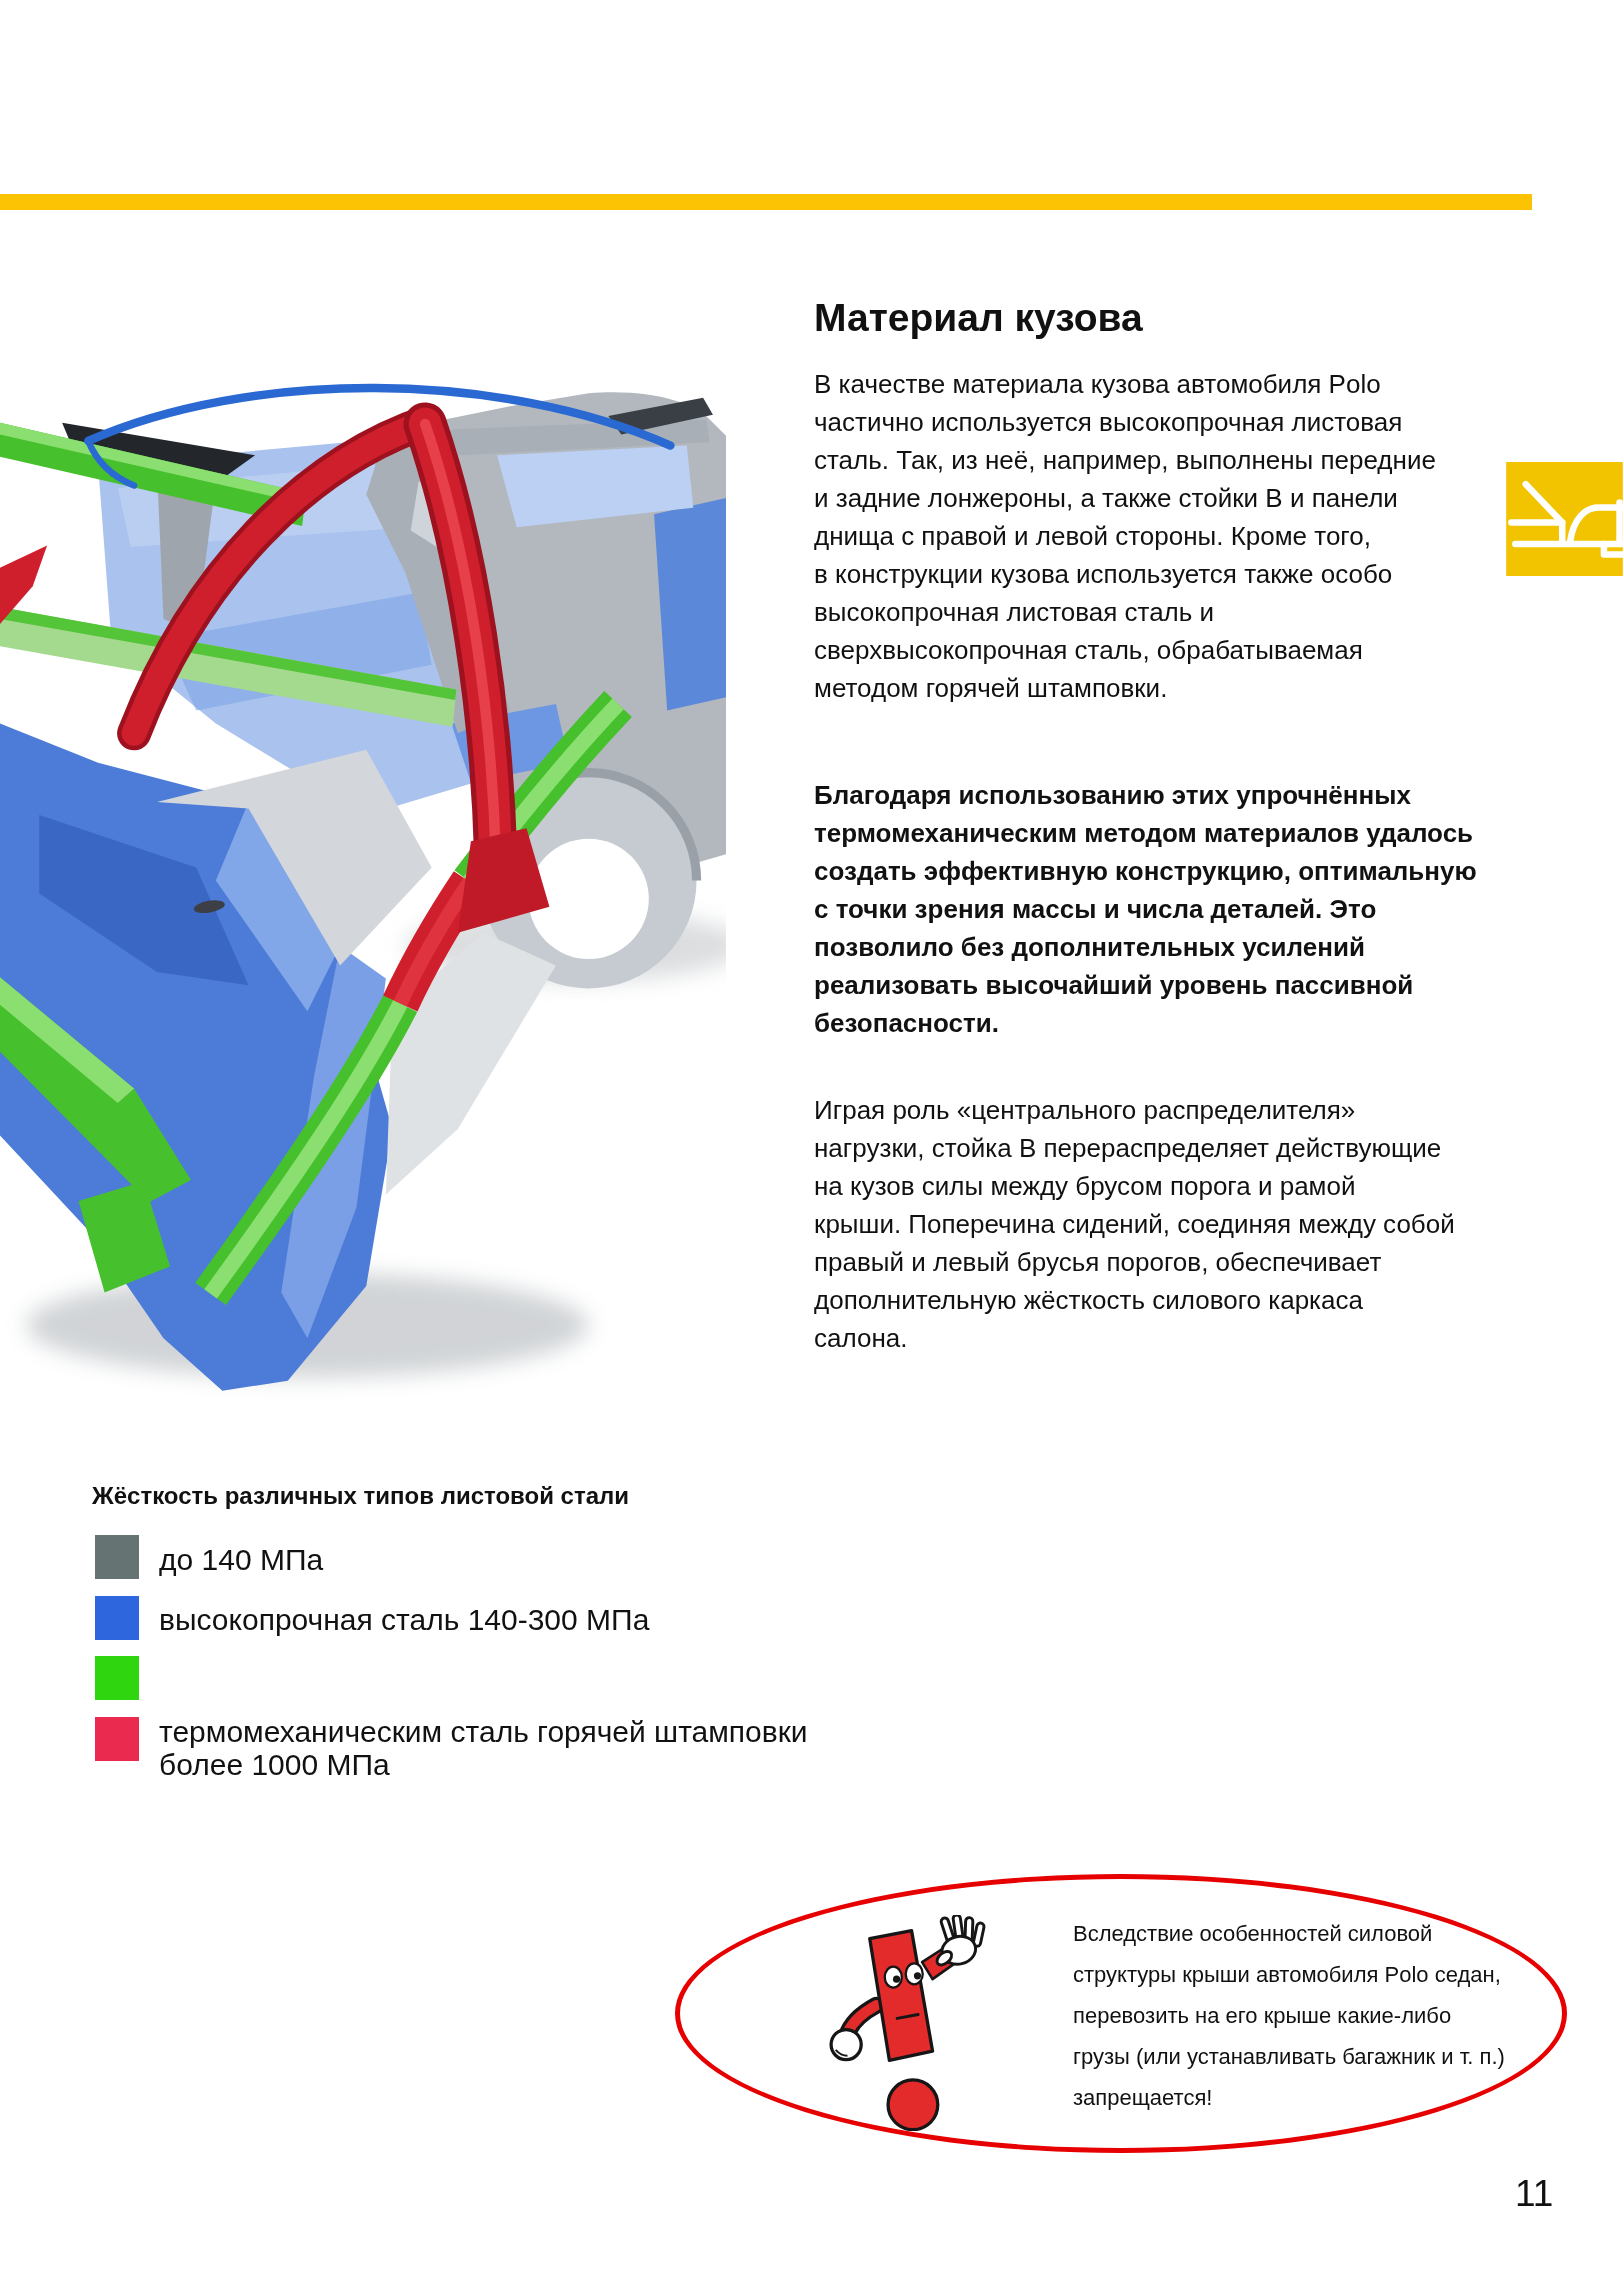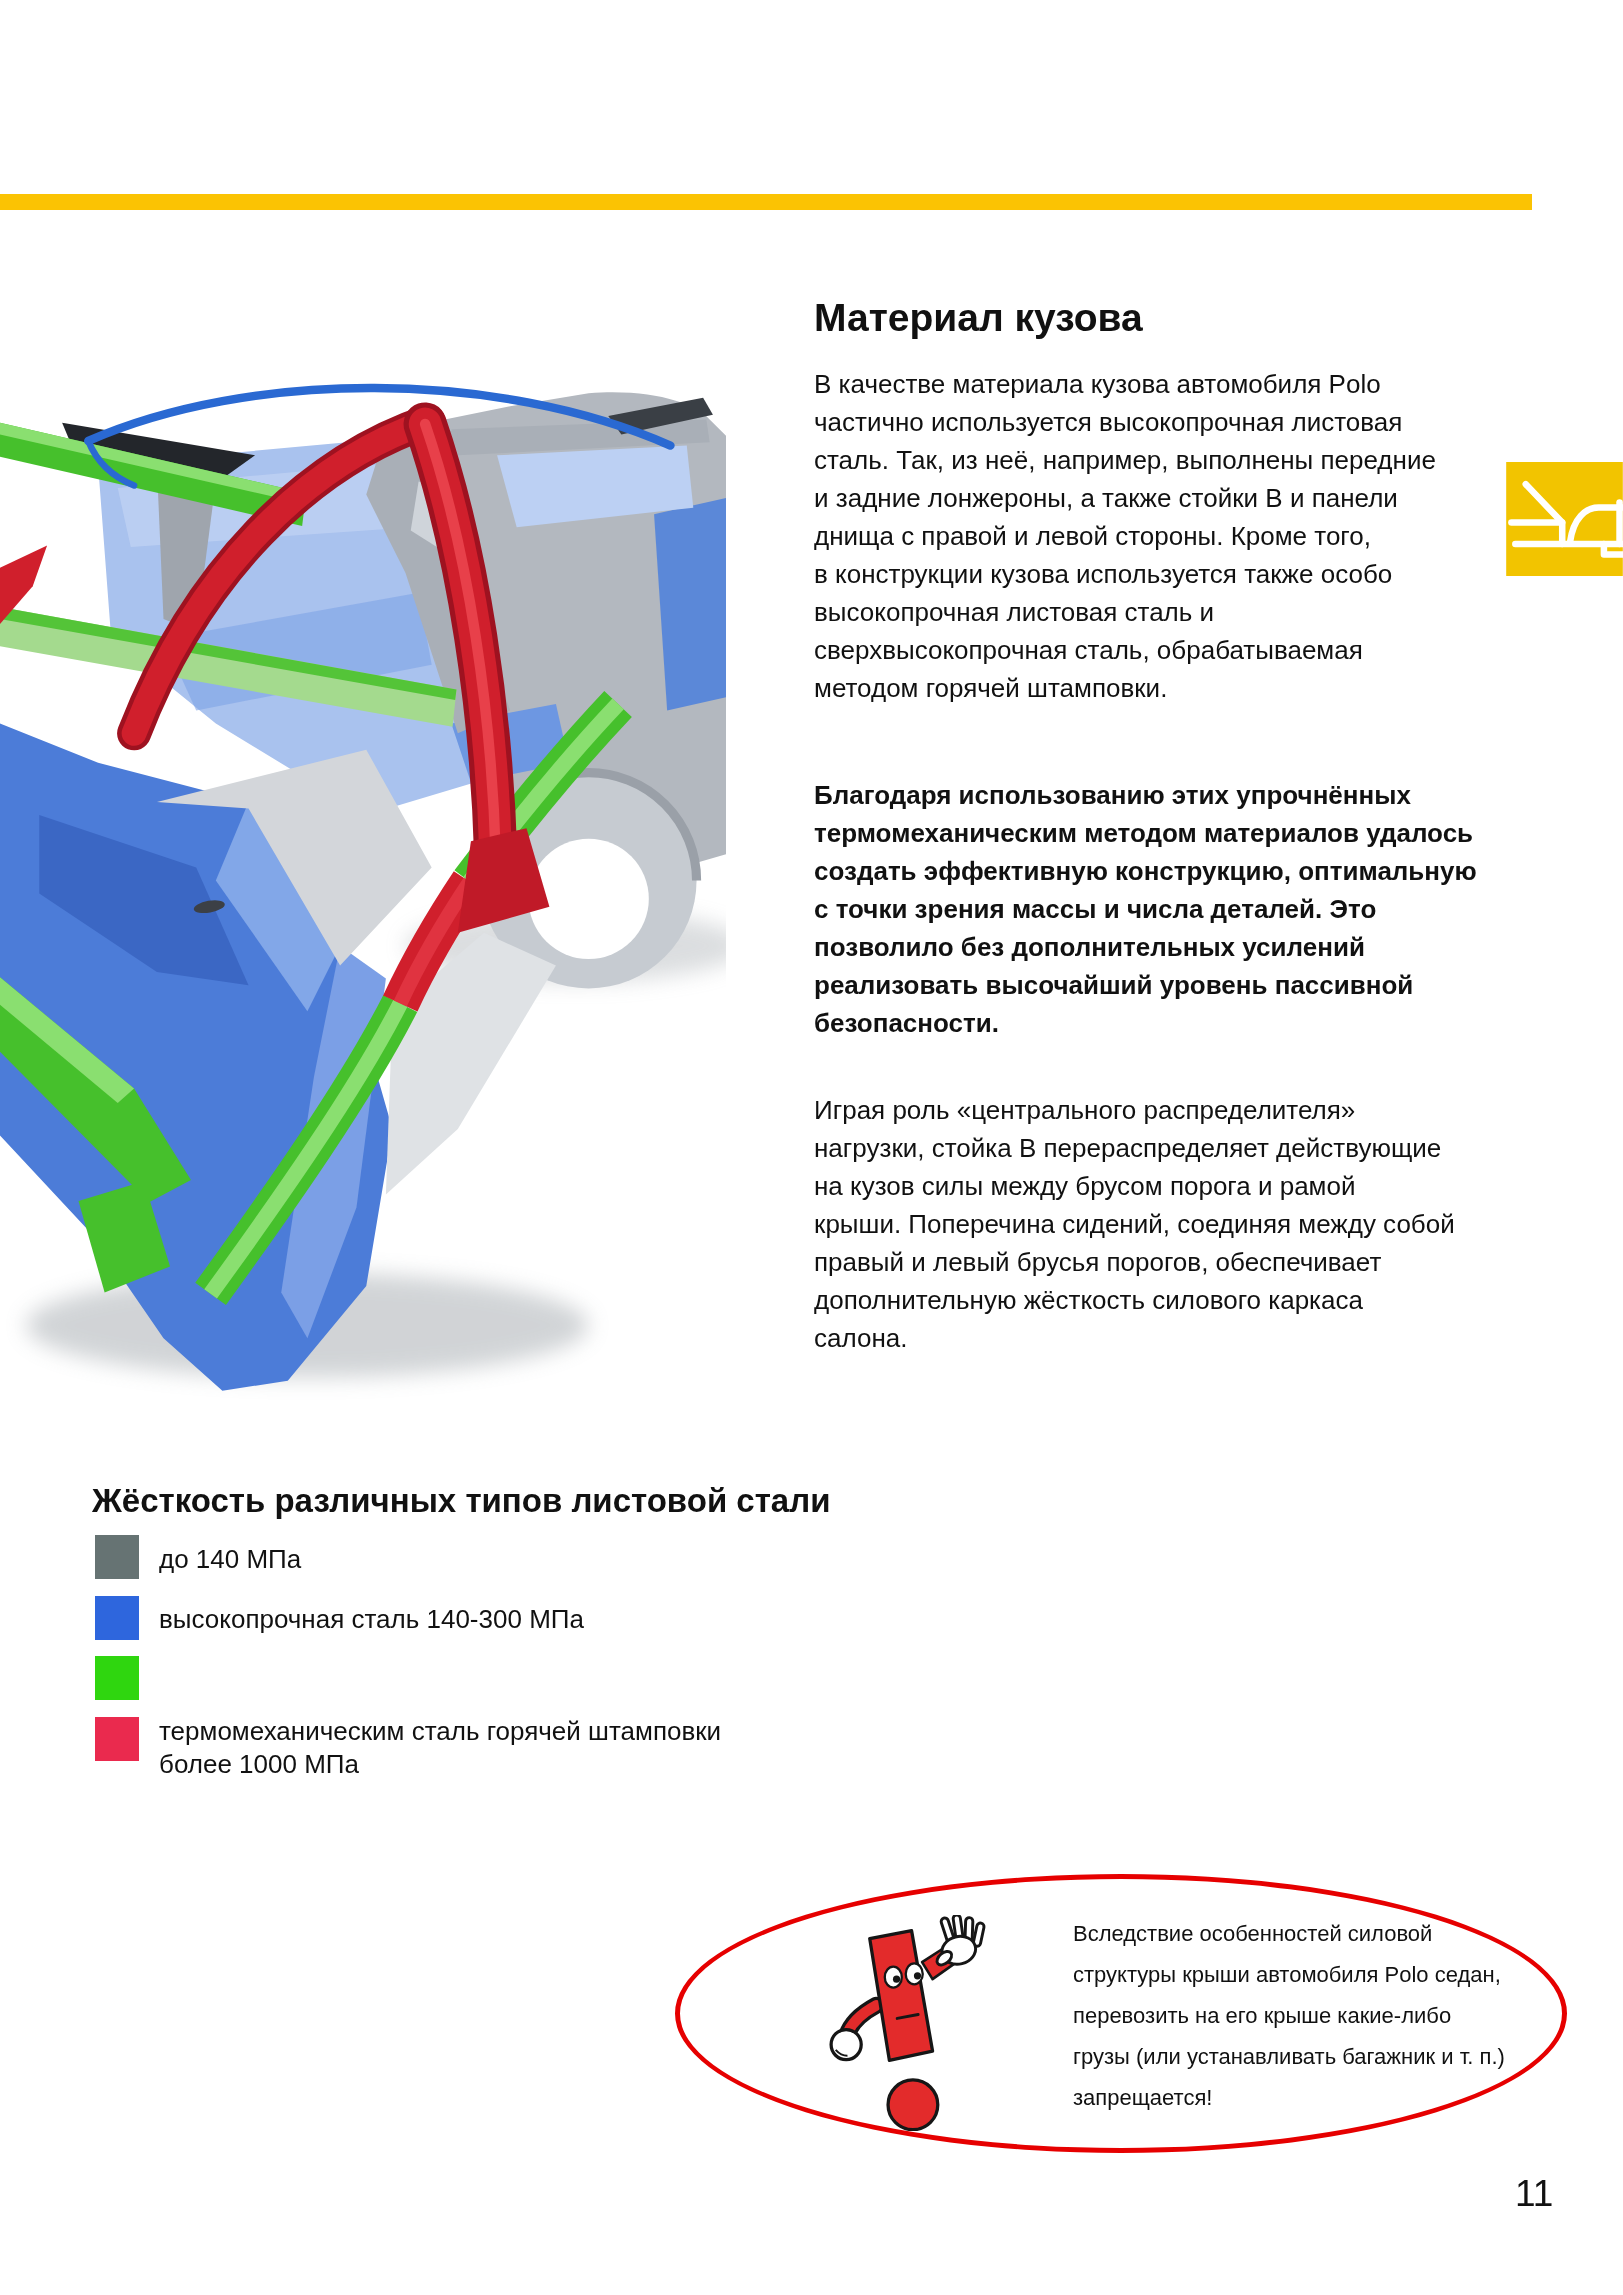--- a/index.html
+++ b/index.html
@@ -7,24 +7,24 @@
         font-family:"Liberation Sans",sans-serif;color:#111111;}
   .abs{position:absolute;}
   .accent-bar{left:0;top:194px;width:1532px;height:16.4px;background:#fbc303;}
   .page-title{left:814px;top:296px;font-size:39px;font-weight:bold;letter-spacing:0px;white-space:pre;}
   .body-par{left:814px;width:661px;font-size:26px;line-height:38px;white-space:pre;}
   .par1{top:365px;}
   .par2{top:776px;font-weight:bold;}
   .par3{top:1091px;}
   .car-figure{left:0;top:357px;width:726px;height:1047px;}
   .chapter-icon{left:1506px;top:462px;width:117px;height:114px;}
-  .legend-title{left:92px;top:1482px;font-size:33px;font-weight:bold;white-space:pre;}
+  .legend-title{left:92px;top:1482px;font-size:24px;font-weight:bold;white-space:pre;}
   .legend-square{left:95px;width:44px;height:44px;}
   .sq1{top:1535px;} .sq2{top:1596px;} .sq3{top:1656px;} .sq4{top:1717px;}
-  .legend-label{left:159px;font-size:26px;line-height:33px;white-space:pre;}
+  .legend-label{left:159px;font-size:30px;line-height:33px;white-space:pre;}
   .lb1{top:1543px;} .lb2{top:1603px;} .lb3{top:1664px;} .lb4{top:1715px;}
   .note-ellipse{left:675px;top:1874px;width:892px;height:279px;border:5.9px solid #e60000;
                 border-radius:50%;box-sizing:border-box;background:#ffffff;}
   .note-character{left:816px;top:1915px;width:203px;height:216px;}
   .note-text{left:1073px;top:1913px;font-size:22px;line-height:41px;white-space:pre;}
   .page-number{left:1515px;top:2173px;font-size:37px;}
 </style>
 </head>
 <body>
 

